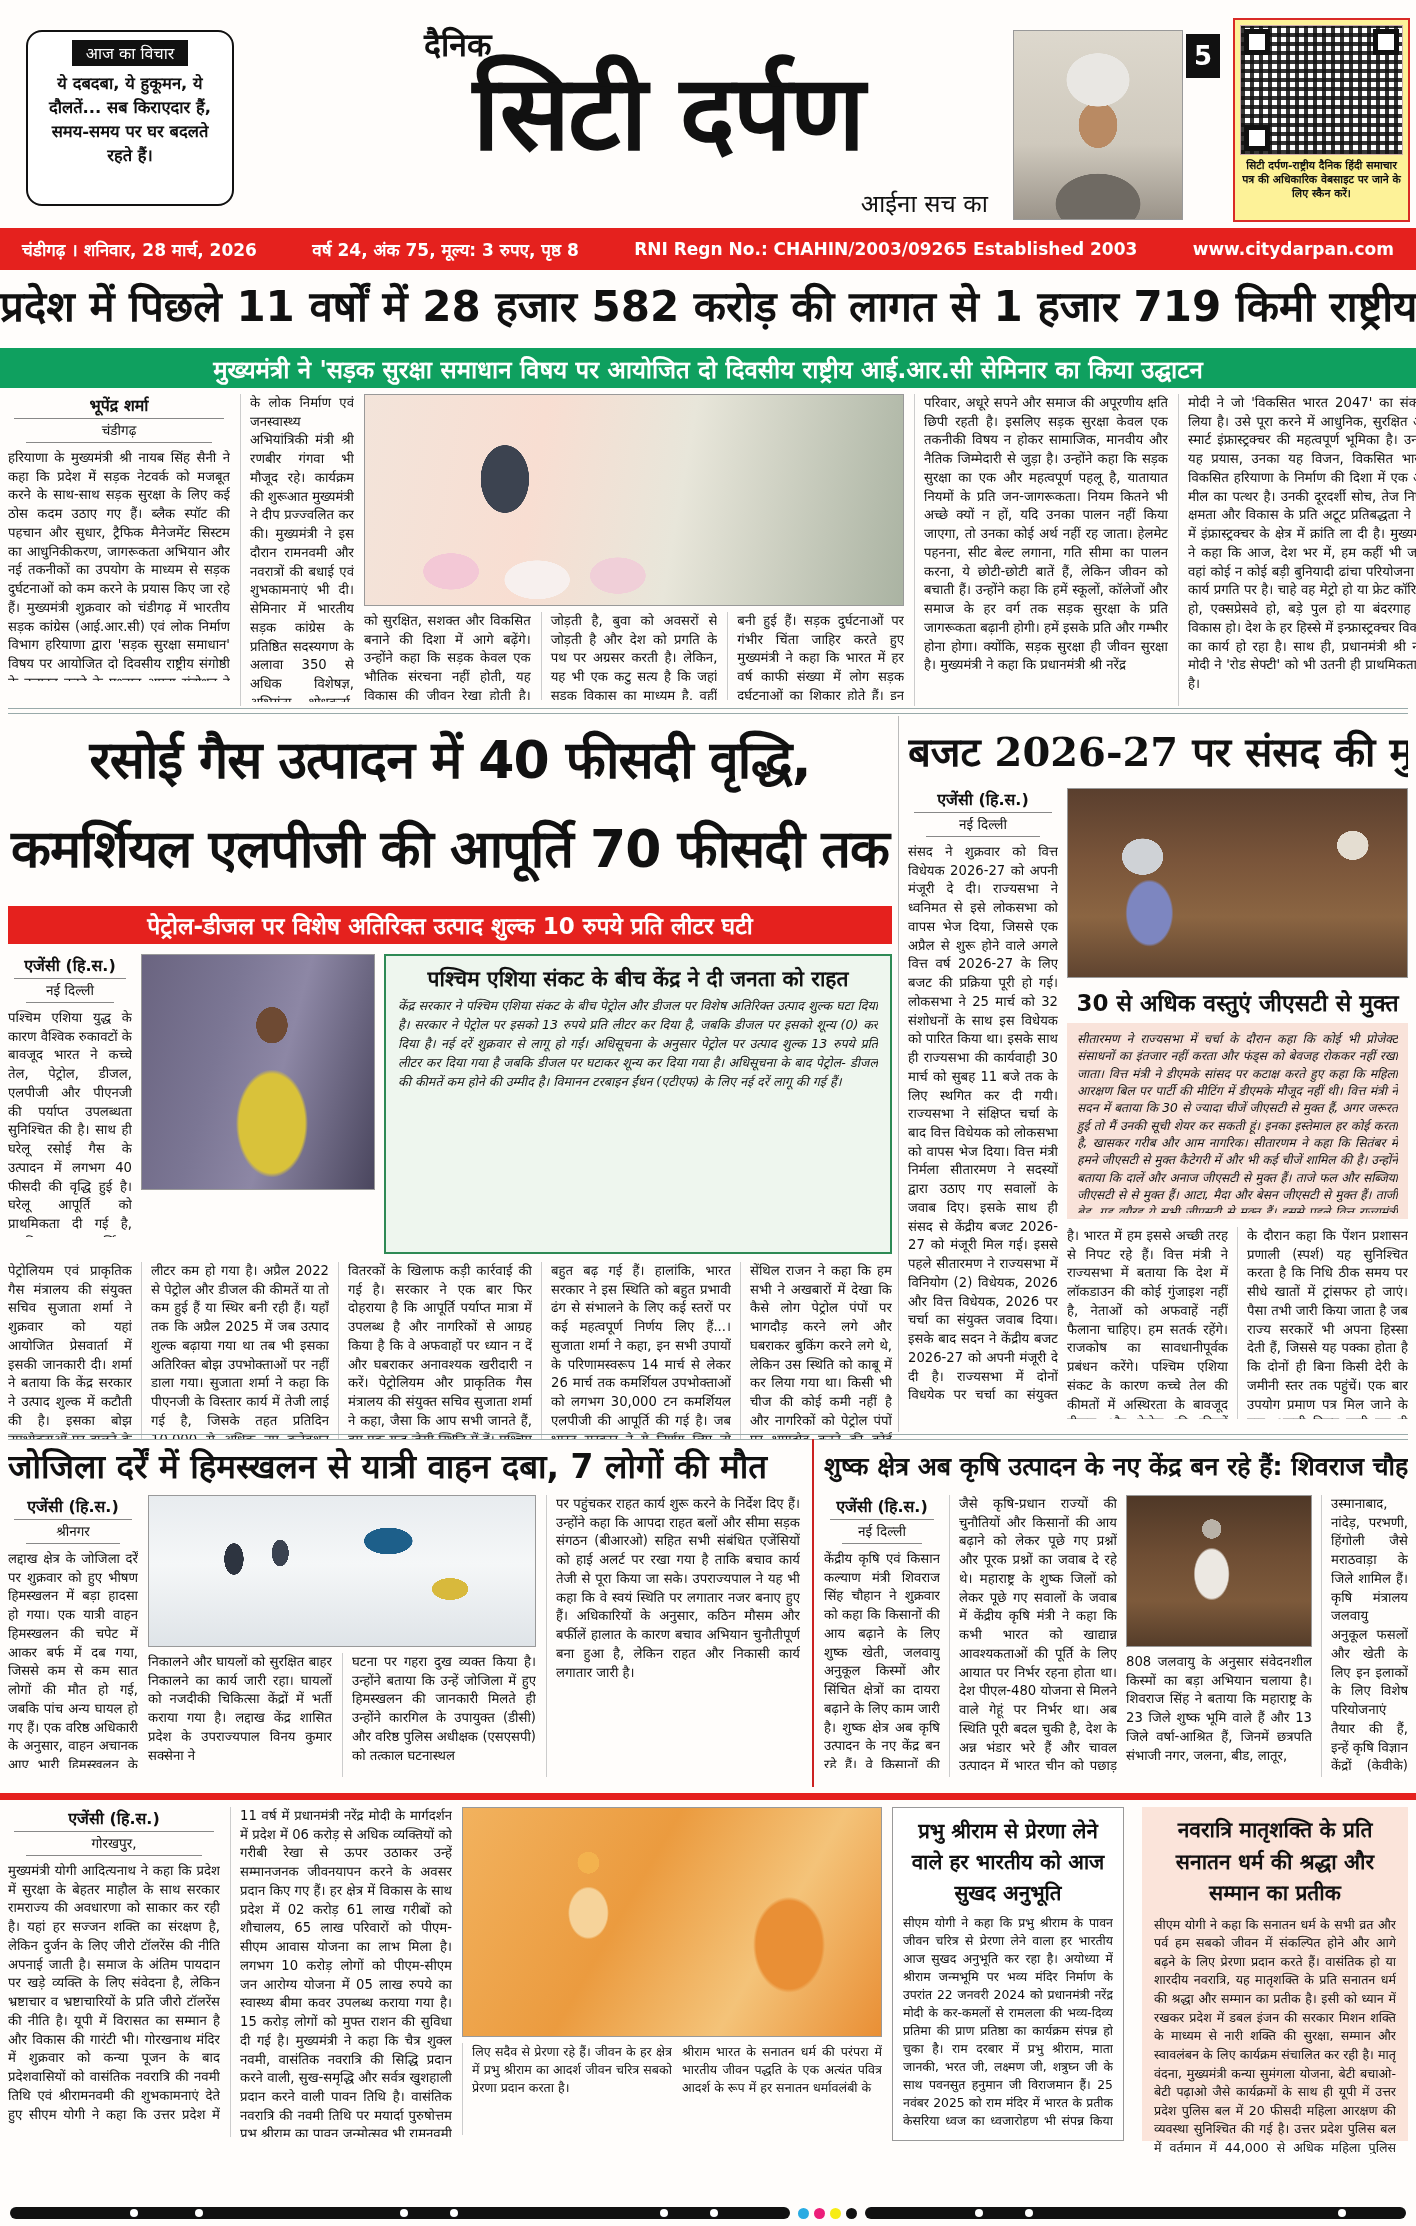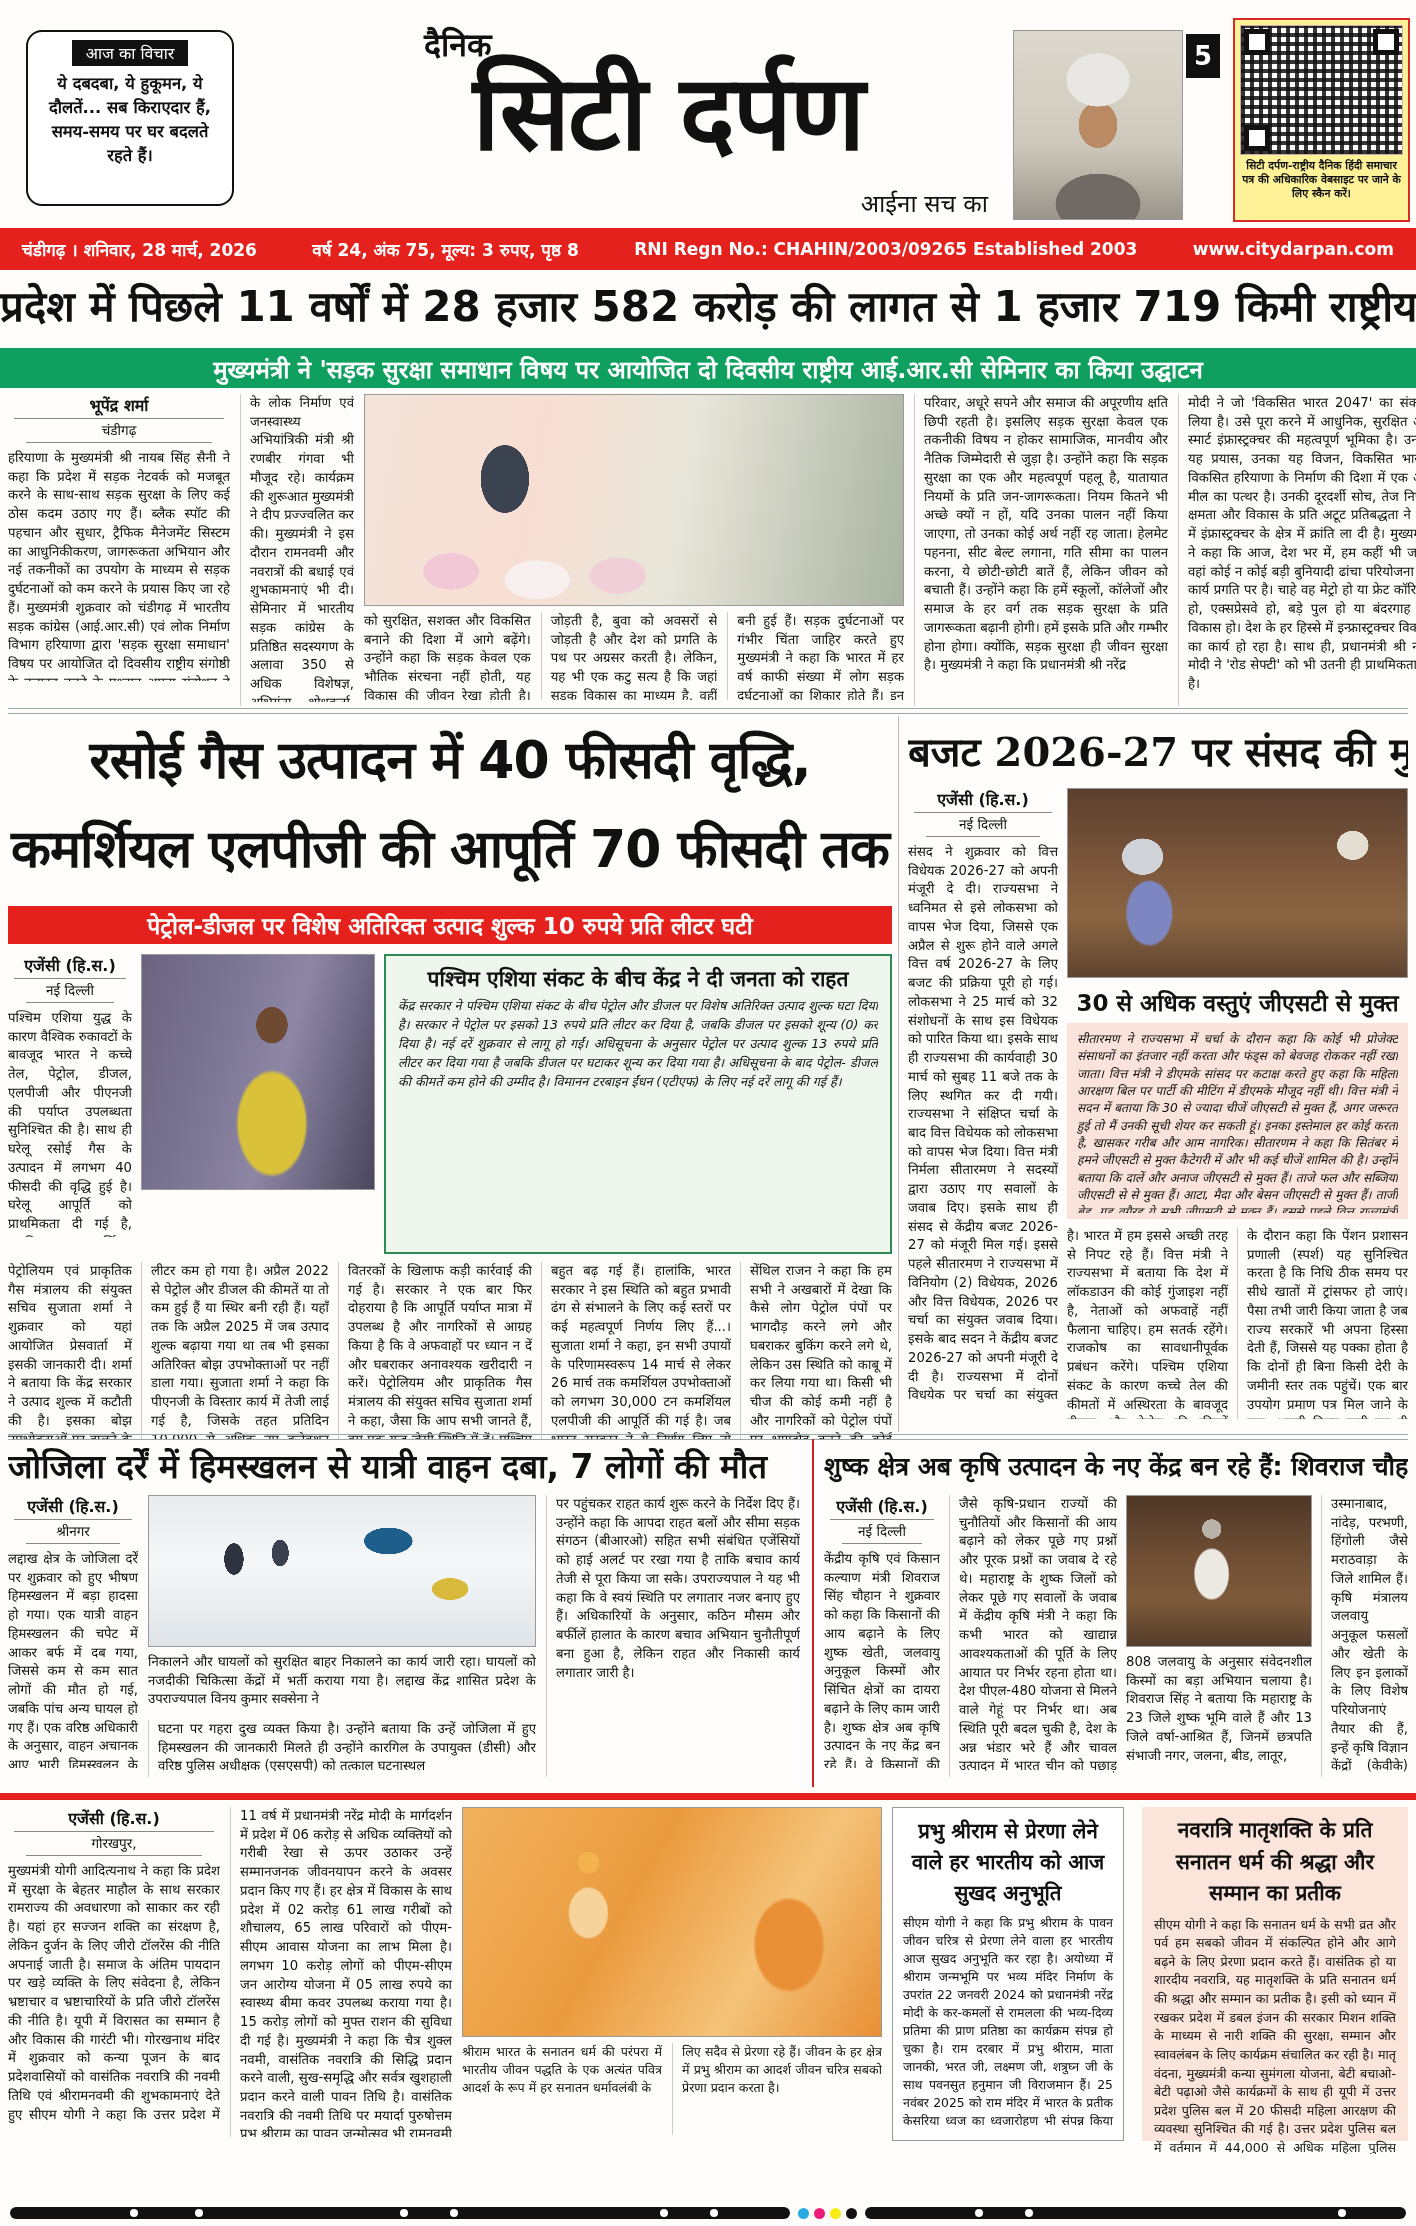--- a/index.html
+++ b/index.html
@@ -99,21 +99,21 @@
   .ava-headline{font-size:33px;font-weight:800;white-space:nowrap;overflow:hidden;height:56px;line-height:56px;}
   .ava-row{display:flex;gap:10px;height:288px;}
   .ava-c1{width:130px;flex:none;}
   .ava-center{width:388px;flex:none;}
   .ava-photo{height:152px;background:
       radial-gradient(16px 26px at 22% 42%,#2d3440 0 60%,transparent 61%),
       radial-gradient(14px 22px at 34% 38%,#3a4250 0 60%,transparent 61%),
       radial-gradient(40px 22px at 62% 30%,#1d5f8a 0 60%,transparent 61%),
       radial-gradient(30px 18px at 78% 62%,#d8b93c 0 60%,transparent 61%),
       linear-gradient(180deg,#e8ecef 0%,#f5f7f8 45%,#dfe4e8 100%);}
-  .ava-under{display:flex;gap:10px;margin-top:6px;height:124px;flex-direction:column;}
+  .ava-under{display:flex;gap:10px;margin-top:6px;height:124px;}
   .ava-under .btxt{flex:1;}
   .ava-c4{flex:1;}
   .sec3-div{position:absolute;left:812px;top:1439px;width:2px;height:348px;background:#c22;}
   .agri{position:absolute;left:824px;top:1439px;width:584px;}
   .agri-headline{font-size:25px;font-weight:800;white-space:nowrap;overflow:hidden;height:56px;line-height:56px;}
   .agri-row{display:flex;gap:9px;height:288px;}
   .agri-c1{width:116px;flex:none;}
   .agri-c2{width:158px;flex:none;}
   .agri-center{width:186px;flex:none;}
   .agri-photo{height:152px;background:
@@ -321,22 +321,22 @@
         <div class="byline">
           <div class="bl-name">एजेंसी (हि.स.)</div>
           <div class="bl-loc">गोरखपुर,</div>
         </div>
         <div class="btxt" style="height:262px">मुख्यमंत्री योगी आदित्यनाथ ने कहा कि प्रदेश में सुरक्षा के बेहतर माहौल के साथ सरकार रामराज्य की अवधारणा को साकार कर रही है। यहां हर सज्जन शक्ति का संरक्षण है, लेकिन दुर्जन के लिए जीरो टॉलरेंस की नीति अपनाई जाती है। समाज के अंतिम पायदान पर खड़े व्यक्ति के लिए संवेदना है, लेकिन भ्रष्टाचार व भ्रष्टाचारियों के प्रति जीरो टॉलरेंस की नीति है। यूपी में विरासत का सम्मान है और विकास की गारंटी भी। गोरखनाथ मंदिर में शुक्रवार को कन्या पूजन के बाद प्रदेशवासियों को वासंतिक नवरात्रि की नवमी तिथि एवं श्रीरामनवमी की शुभकामनाएं देते हुए सीएम योगी ने कहा कि उत्तर प्रदेश में रामराज्य की अवधारणा से बिना भेदभाव शासन की योजनाओं का लाभ हर व्यक्ति तक पहुंचाया जा रहा है। पिछले</div>
       </div>
       <div class="yogi-c2 btxt colrule" style="height:330px">11 वर्ष में प्रधानमंत्री नरेंद्र मोदी के मार्गदर्शन में प्रदेश में 06 करोड़ से अधिक व्यक्तियों को गरीबी रेखा से ऊपर उठाकर उन्हें सम्मानजनक जीवनयापन करने के अवसर प्रदान किए गए हैं। हर क्षेत्र में विकास के साथ प्रदेश में 02 करोड़ 61 लाख गरीबों को शौचालय, 65 लाख परिवारों को पीएम-सीएम आवास योजना का लाभ मिला है। लगभग 10 करोड़ लोगों को पीएम-सीएम जन आरोग्य योजना में 05 लाख रुपये का स्वास्थ्य बीमा कवर उपलब्ध कराया गया है। 15 करोड़ लोगों को मुफ्त राशन की सुविधा दी गई है। मुख्यमंत्री ने कहा कि चैत्र शुक्ल नवमी, वासंतिक नवरात्रि की सिद्धि प्रदान करने वाली, सुख-समृद्धि और सर्वत्र खुशहाली प्रदान करने वाली पावन तिथि है। वासंतिक नवरात्रि की नवमी तिथि पर मयार्दा पुरुषोत्तम प्रभु श्रीराम का पावन जन्मोत्सव भी रामनवमी के रूप में मनाया जाता है। प्रभु</div>
       <div class="yogi-center">
         <div class="yogi-photo photo"></div>
         <div class="yogi-caps">
+          <div class="btxt colrule">लिए सदैव से प्रेरणा रहे हैं। जीवन के हर क्षेत्र में प्रभु श्रीराम का आदर्श जीवन चरित्र सबको प्रेरणा प्रदान करता है।</div>
           <div class="btxt">श्रीराम भारत के सनातन धर्म की परंपरा में भारतीय जीवन पद्धति के एक अत्यंत पवित्र आदर्श के रूप में हर सनातन धर्मावलंबी के</div>
-          <div class="btxt colrule">लिए सदैव से प्रेरणा रहे हैं। जीवन के हर क्षेत्र में प्रभु श्रीराम का आदर्श जीवन चरित्र सबको प्रेरणा प्रदान करता है।</div>
         </div>
       </div>
       <div class="box-white">
         <div class="bw-title">प्रभु श्रीराम से प्रेरणा लेने वाले हर भारतीय को आज सुखद अनुभूति</div>
         <div class="bw-text">सीएम योगी ने कहा कि प्रभु श्रीराम के पावन जीवन चरित्र से प्रेरणा लेने वाला हर भारतीय आज सुखद अनुभूति कर रहा है। अयोध्या में श्रीराम जन्मभूमि पर भव्य मंदिर निर्माण के उपरांत 22 जनवरी 2024 को प्रधानमंत्री नरेंद्र मोदी के कर-कमलों से रामलला की भव्य-दिव्य प्रतिमा की प्राण प्रतिष्ठा का कार्यक्रम संपन्न हो चुका है। राम दरबार में प्रभु श्रीराम, माता जानकी, भरत जी, लक्ष्मण जी, शत्रुघ्न जी के साथ पवनसुत हनुमान जी विराजमान हैं। 25 नवंबर 2025 को राम मंदिर में भारत के प्रतीक केसरिया ध्वज का ध्वजारोहण भी संपन्न किया था।</div>
       </div>
       <div class="box-pink">
         <div class="bp-title">नवरात्रि मातृशक्ति के प्रति सनातन धर्म की श्रद्धा और सम्मान का प्रतीक</div>
         <div class="bp-text">सीएम योगी ने कहा कि सनातन धर्म के सभी व्रत और पर्व हम सबको जीवन में संकल्पित होने और आगे बढ़ने के लिए प्रेरणा प्रदान करते हैं। वासंतिक हो या शारदीय नवरात्रि, यह मातृशक्ति के प्रति सनातन धर्म की श्रद्धा और सम्मान का प्रतीक है। इसी को ध्यान में रखकर प्रदेश में डबल इंजन की सरकार मिशन शक्ति के माध्यम से नारी शक्ति की सुरक्षा, सम्मान और स्वावलंबन के लिए कार्यक्रम संचालित कर रही है। मातृ वंदना, मुख्यमंत्री कन्या सुमंगला योजना, बेटी बचाओ-बेटी पढ़ाओ जैसे कार्यक्रमों के साथ ही यूपी में उत्तर प्रदेश पुलिस बल में 20 फीसदी महिला आरक्षण की व्यवस्था सुनिश्चित की गई है। उत्तर प्रदेश पुलिस बल में वर्तमान में 44,000 से अधिक महिला पुलिस अधिकारी और कार्मिक सफलतापूर्वक इस अभियान को आगे बढ़ाकर महिला सुरक्षा और स्वावलंबन में योगदान दे रही हैं। मुख्यमंत्री ने कहा कि इसी नवरात्रि की प्रतिपदा पर 19 मार्च को राष्ट्रपति अयोध्या आईं और उन्होंने श्री रामजन्मभूमि मंदिर के दर्शन किए।</div>
       </div>

